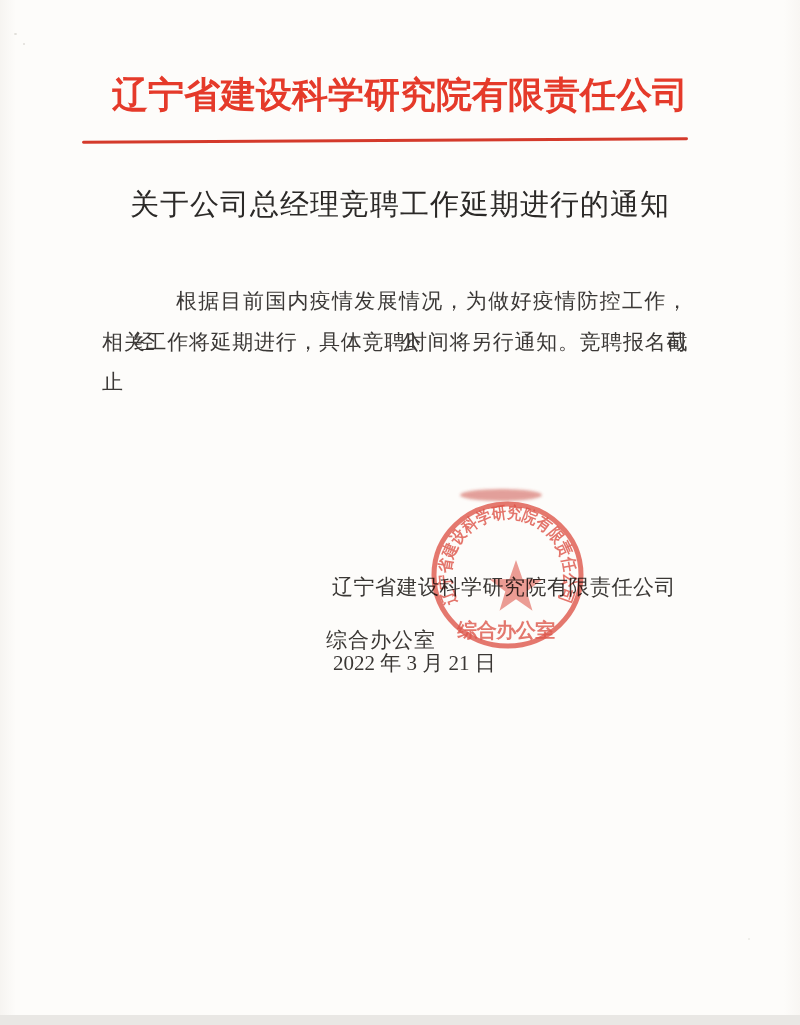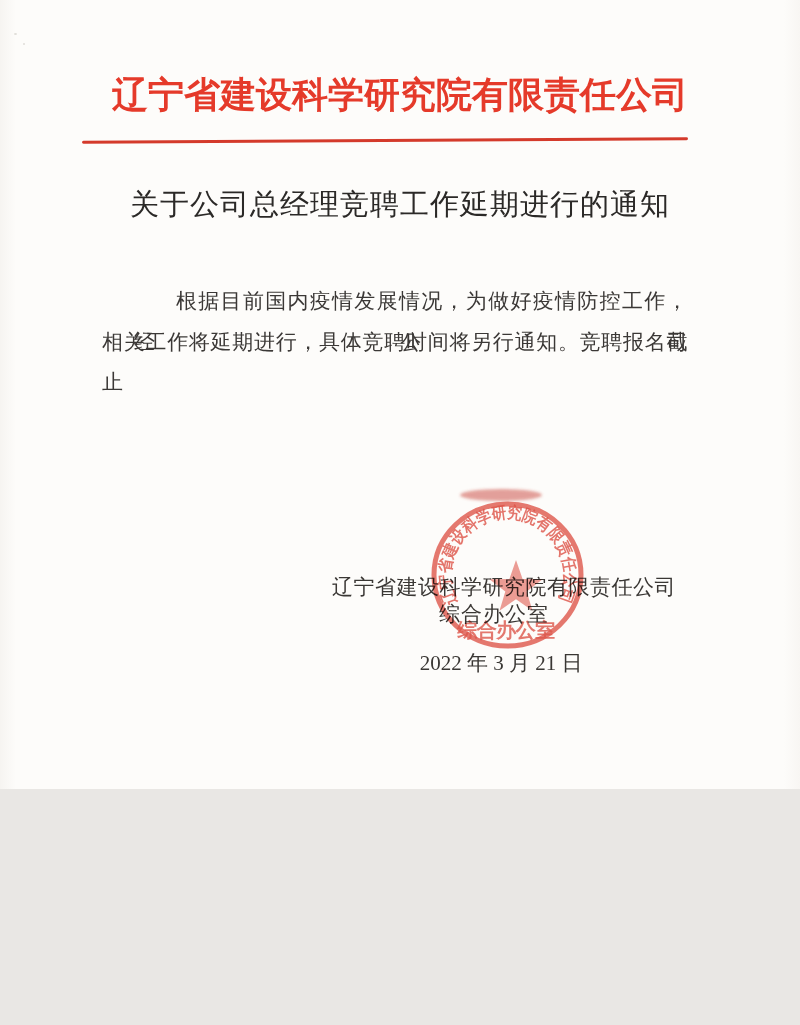--- a/index.html
+++ b/index.html
@@ -4,21 +4,21 @@
 <style>
   html, body { margin: 0; padding: 0; }
   body {
     width: 800px; height: 1025px;
     background: #e9e7e4;
     font-family: "Liberation Serif", "DejaVu Serif", serif;
     overflow: hidden;
   }
   .page {
     position: relative;
-    width: 800px; height: 789px;
+    width: 800px; height: 1015px;
     background: linear-gradient(90deg, #f6f4f1 0%, #fdfcfa 2%, #fdfcfa 98%, #f8f6f3 100%);
     overflow: hidden;
   }
   
   .letterhead {
     position: absolute; left: 0; top: 72px; width: 800px;
     text-align: center;
     font-family: "Liberation Sans", "DejaVu Sans", sans-serif;
     font-weight: 900;
     font-size: 36px; line-height: 46px;
@@ -56,28 +56,27 @@
   .body-line.indent { text-indent: 42px; margin-left: 32px; }
   
   .sig-company {
     position: absolute; left: 102px; top: 575px; width: 574px;
     text-align: right;
     font-size: 21px; line-height: 24px; letter-spacing: 0.5px;
     color: #3a3734;
     white-space: nowrap;
   }
   .sig-office {
-    position: absolute; left: 326px; top: 602px; width: 336px;
-    text-align: center;
+    position: absolute; left: 326px; top: 628px; width: 336px;
+    text-align: left;
     font-size: 21px; line-height: 24px; letter-spacing: 1px;
     color: #3a3734;
   }
   .sig-date {
     position: absolute; left: 333px; top: 650px; width: 336px;
-    text-align: center;
     font-size: 21px; line-height: 26px;
     color: #3a3734;
     white-space: nowrap;
   }
   
   .seal {
     position: absolute; left: 418px; top: 486px;
     width: 182px; height: 182px;
     mix-blend-mode: multiply;
     opacity: 0.92;

